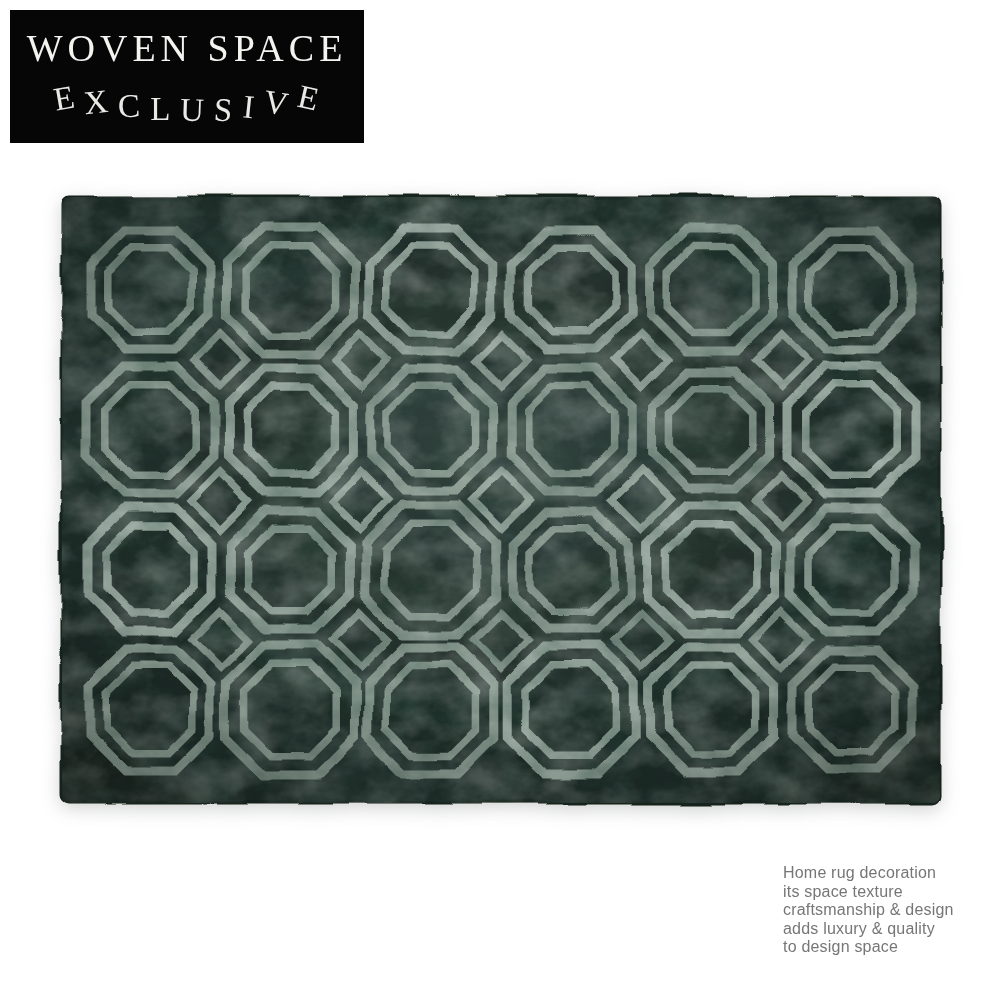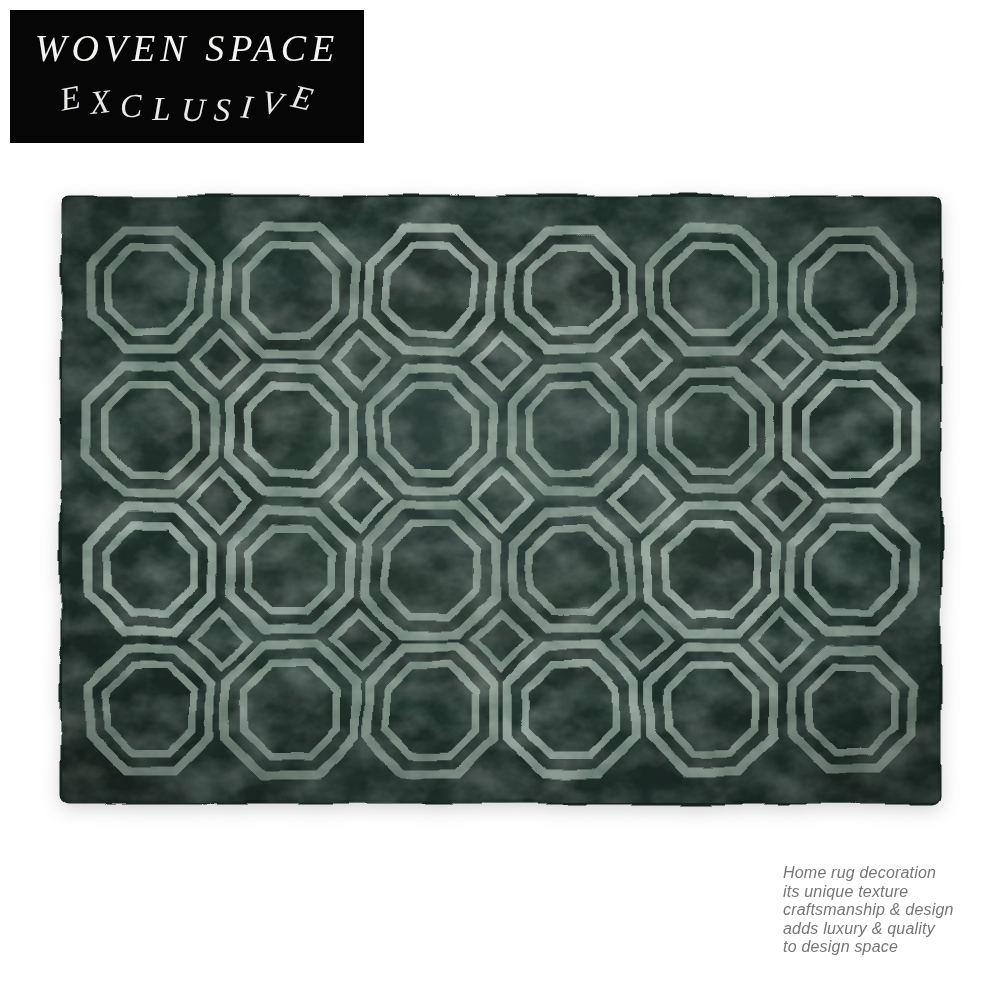--- a/index.html
+++ b/index.html
@@ -1,19 +1,18 @@
 <!DOCTYPE html>
 <html><head>
 <meta charset="utf-8">
 <style>
   html,body{margin:0;padding:0;background:#ffffff;}
   .canvas{
     position:relative;width:1000px;height:1000px;background:#ffffff;overflow:hidden;
     font-family:"Liberation Sans",sans-serif;
-    font-style:italic;
   }
   
   .banner{
     position:absolute;left:10px;top:10px;width:354px;height:133px;
     background:#060606;color:#f3f3f0;
     display:flex;flex-direction:column;align-items:center;justify-content:flex-start;
     font-family:"Liberation Serif",serif;
     padding-top:0;box-sizing:border-box;
   }
   .brand-line1{
@@ -153,19 +152,19 @@
     </g>
   </svg>
 
   <div class="banner">
     <div class="brand-line1">WOVEN SPACE</div>
     <div class="brand-line2" id="exclusive-line"><span class="wv" style="transform: translateY(0px) rotate(-10deg);">E</span><span class="wv" style="transform: translateY(4px) rotate(-6deg);">X</span><span class="wv" style="transform: translateY(8px) rotate(-3deg);">C</span><span class="wv" style="transform: translateY(11px) rotate(0deg);">L</span><span class="wv" style="transform: translateY(12px) rotate(2deg);">U</span><span class="wv" style="transform: translateY(12px) rotate(4deg);">S</span><span class="wv" style="transform: translateY(9px) rotate(6deg);">I</span><span class="wv" style="transform: translateY(5px) rotate(9deg);">V</span><span class="wv" style="transform: translateY(0px) rotate(13deg);">E</span></div>
   </div>
 
   <div class="desc">
     <div>Home rug decoration</div>
-    <div>its unique texture</div>
+    <div>its space texture</div>
     <div>craftsmanship &amp; design</div>
     <div>adds luxury &amp; quality</div>
     <div>to design space</div>
   </div>
 
 </div>
 
 </body></html>

